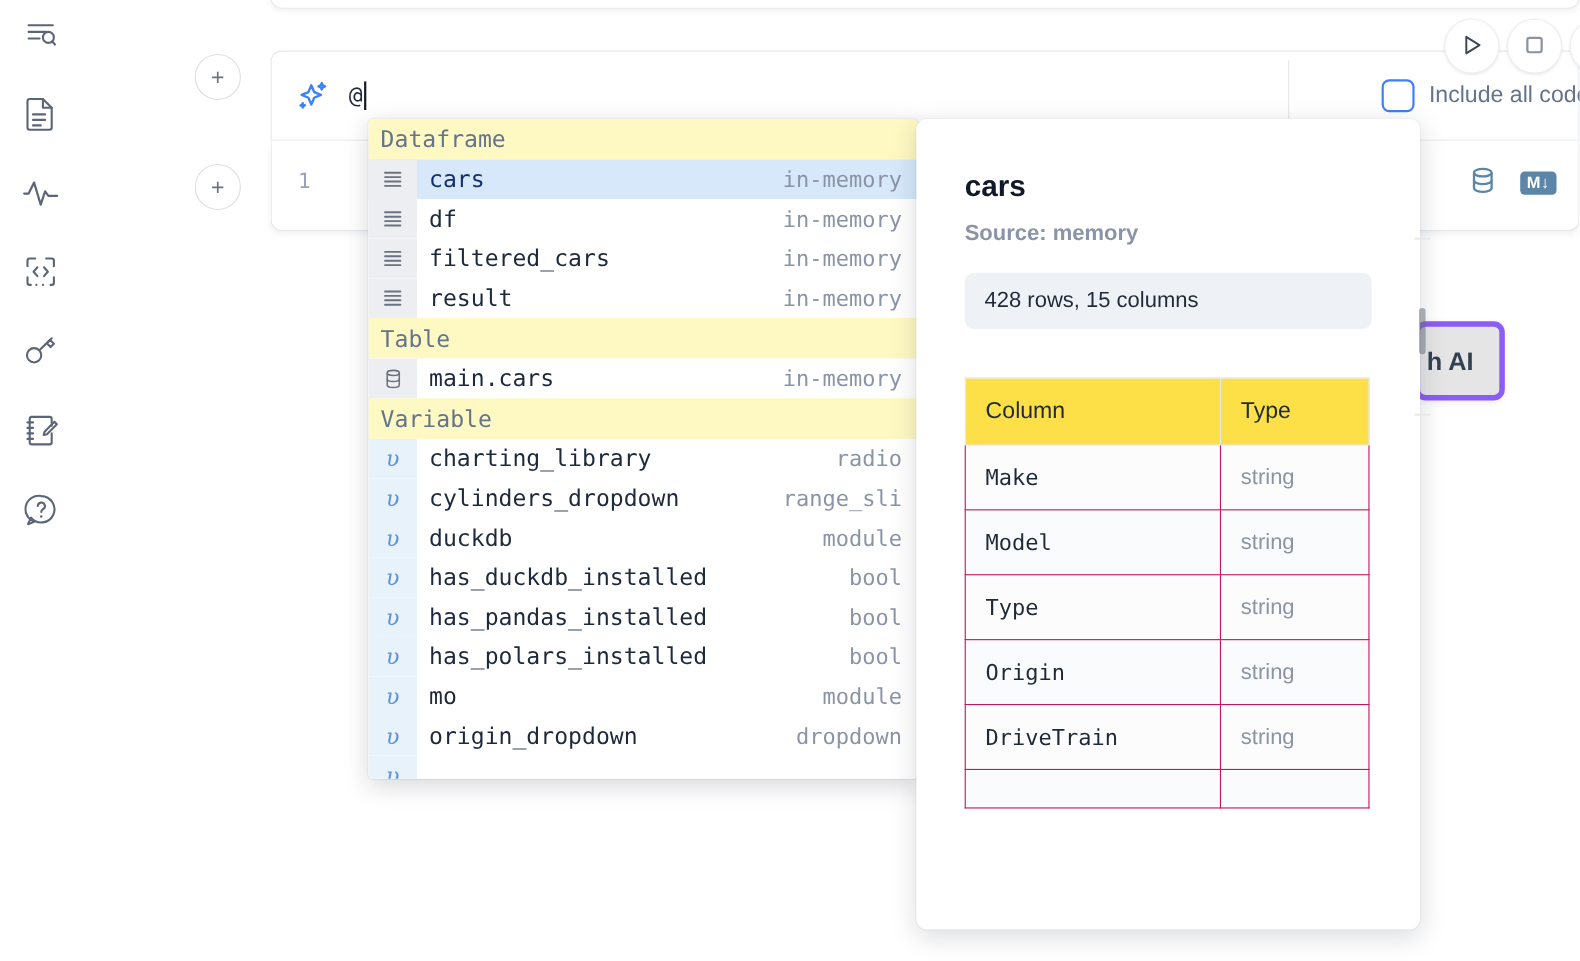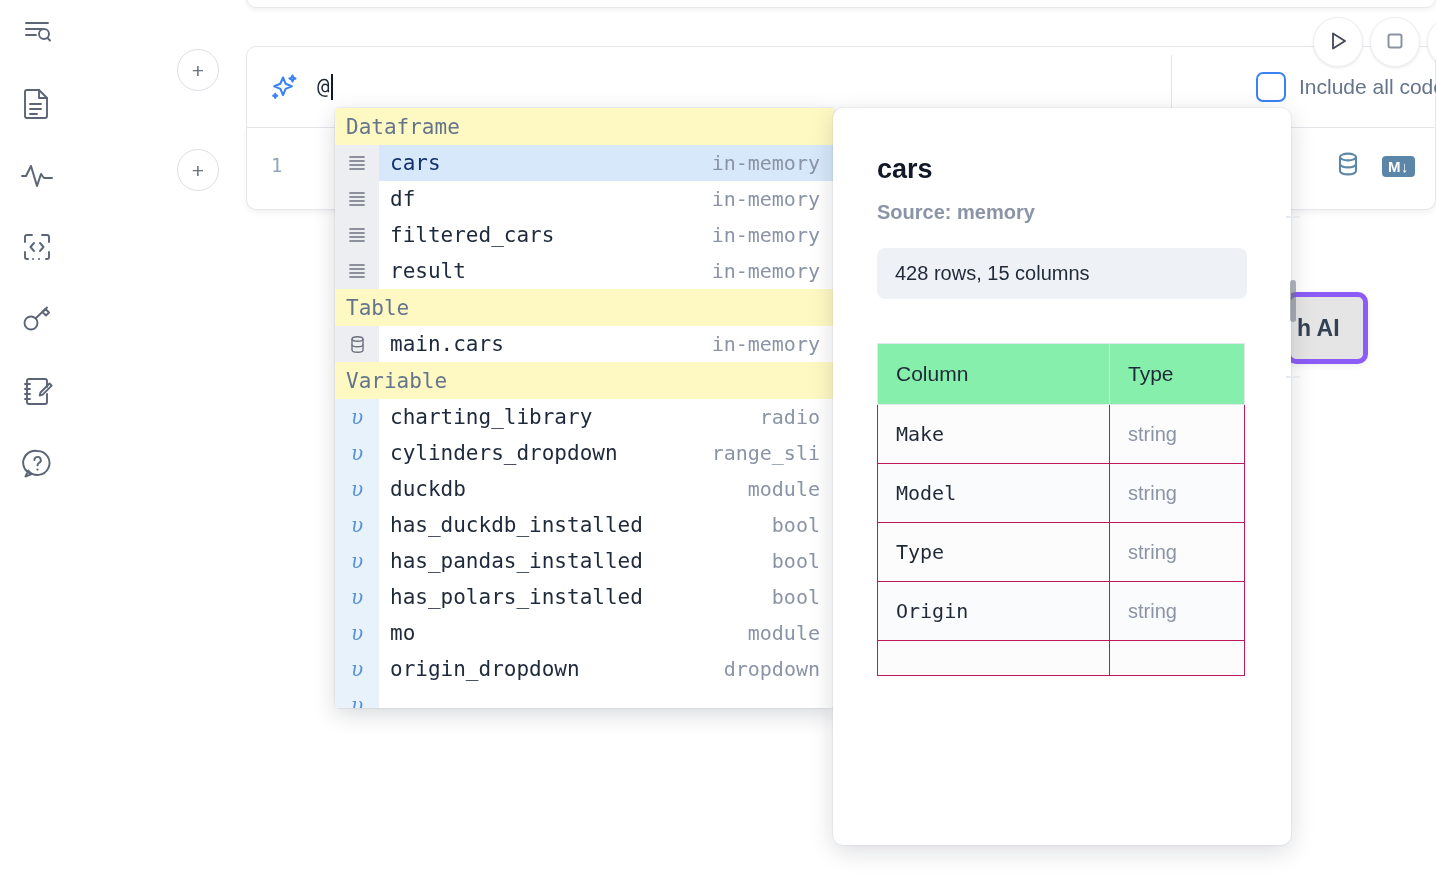--- a/index.html
+++ b/index.html
@@ -170,21 +170,21 @@
   .detail-source { font-size: 20px; color: #8a94a6; margin-top: 16px; font-weight: bold; }
   .detail-stats {
     margin-top: 24px; background: #eef2f7; border-radius: 8px;
     padding: 14px 18px; font-size: 20px; color: #1f2937;
   }
   .dtable {
     margin-top: 44px; width: 368px; border-collapse: collapse;
     table-layout: fixed;
   }
   .dtable th {
-    text-align: left; background: #86efac; border: 1px solid #e3e8ef;
+    text-align: left; background: #fde047; border: 1px solid #e3e8ef;
     padding: 18px 18px; font-size: 21px; font-weight: 400; color: #1f2937;
   }
   .dtable td {
     border: 1px solid #be185d; padding: 17px 18px; font-size: 20px;
   }
   .dtable td.col {
     font-family: "DejaVu Sans Mono", "Liberation Mono", monospace;
     color: #1f2937; background: #fcfcfd;
   }
   .dtable td.typ { color: #8a94a6; background: #fcfcfd; }
@@ -493,20 +493,24 @@
           </tr>
           <tr>
             <td class="col">Type</td>
             <td class="typ">string</td>
           </tr>
           <tr>
             <td class="col">Origin</td>
             <td class="typ">string</td>
           </tr>
           <tr>
+            <td class="col">DriveTrain</td>
+            <td class="typ">string</td>
+          </tr>
+          <tr>
             <td class="col"></td>
             <td class="typ"></td>
           </tr>
         </tbody>
       </table>
     </div>
   </div>
 
   <div class="scroll-track">
     <div class="scroll-track-line"></div>

